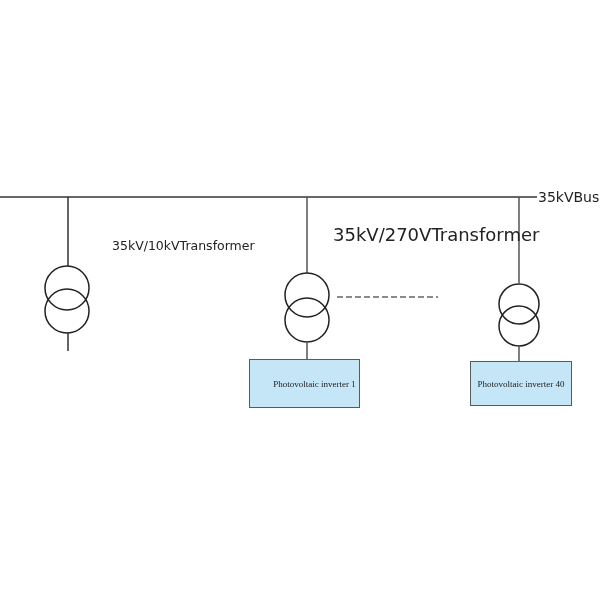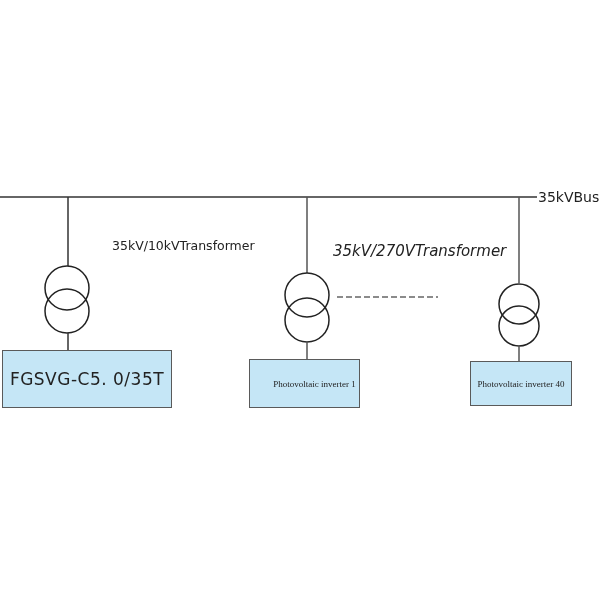--- a/index.html
+++ b/index.html
@@ -31,25 +31,22 @@
 
     <line x1="519" y1="197" x2="519" y2="283" stroke="#555" stroke-width="1.5"></line>
     <circle cx="519" cy="304" r="20" fill="none" stroke="#222" stroke-width="1.5"></circle>
     <circle cx="519" cy="326" r="20" fill="none" stroke="#222" stroke-width="1.5"></circle>
     <line x1="519" y1="346" x2="519" y2="361" stroke="#555" stroke-width="1.5"></line>
   </svg>
 
   <div class="lbl sans" style="left:538px;top:189px;font-size:14px;">35kVBus</div>
 
   <div class="lbl sans" style="left:112px;top:238px;font-size:12.5px;">35kV/10kVTransformer</div>
-  <div class="lbl sans" style="left:333px;top:242px;font-size:15px;font-style:italic;">35kV/270VTransformer</div>
+  <div class="lbl sans" style="left:333px;top:224px;font-size:18px;">35kV/270VTransformer</div>
 
-  <div class="box sans" style="left:2px;top:350px;width:170px;height:58px;">
-    <span style="font-size:17px;letter-spacing:0.5px;">FGSVG-C5. 0/35T</span>
-  </div>
 
   <div class="box serif" style="left:249px;top:359px;width:111px;height:49px;">
     <span style="font-size:9px;margin-left:20px;">Photovoltaic inverter 1</span>
   </div>
 
   <div class="box serif" style="left:470px;top:361px;width:102px;height:45px;">
     <span style="font-size:9px;text-align:center;">Photovoltaic inverter 40</span>
   </div>
 </div>
 

